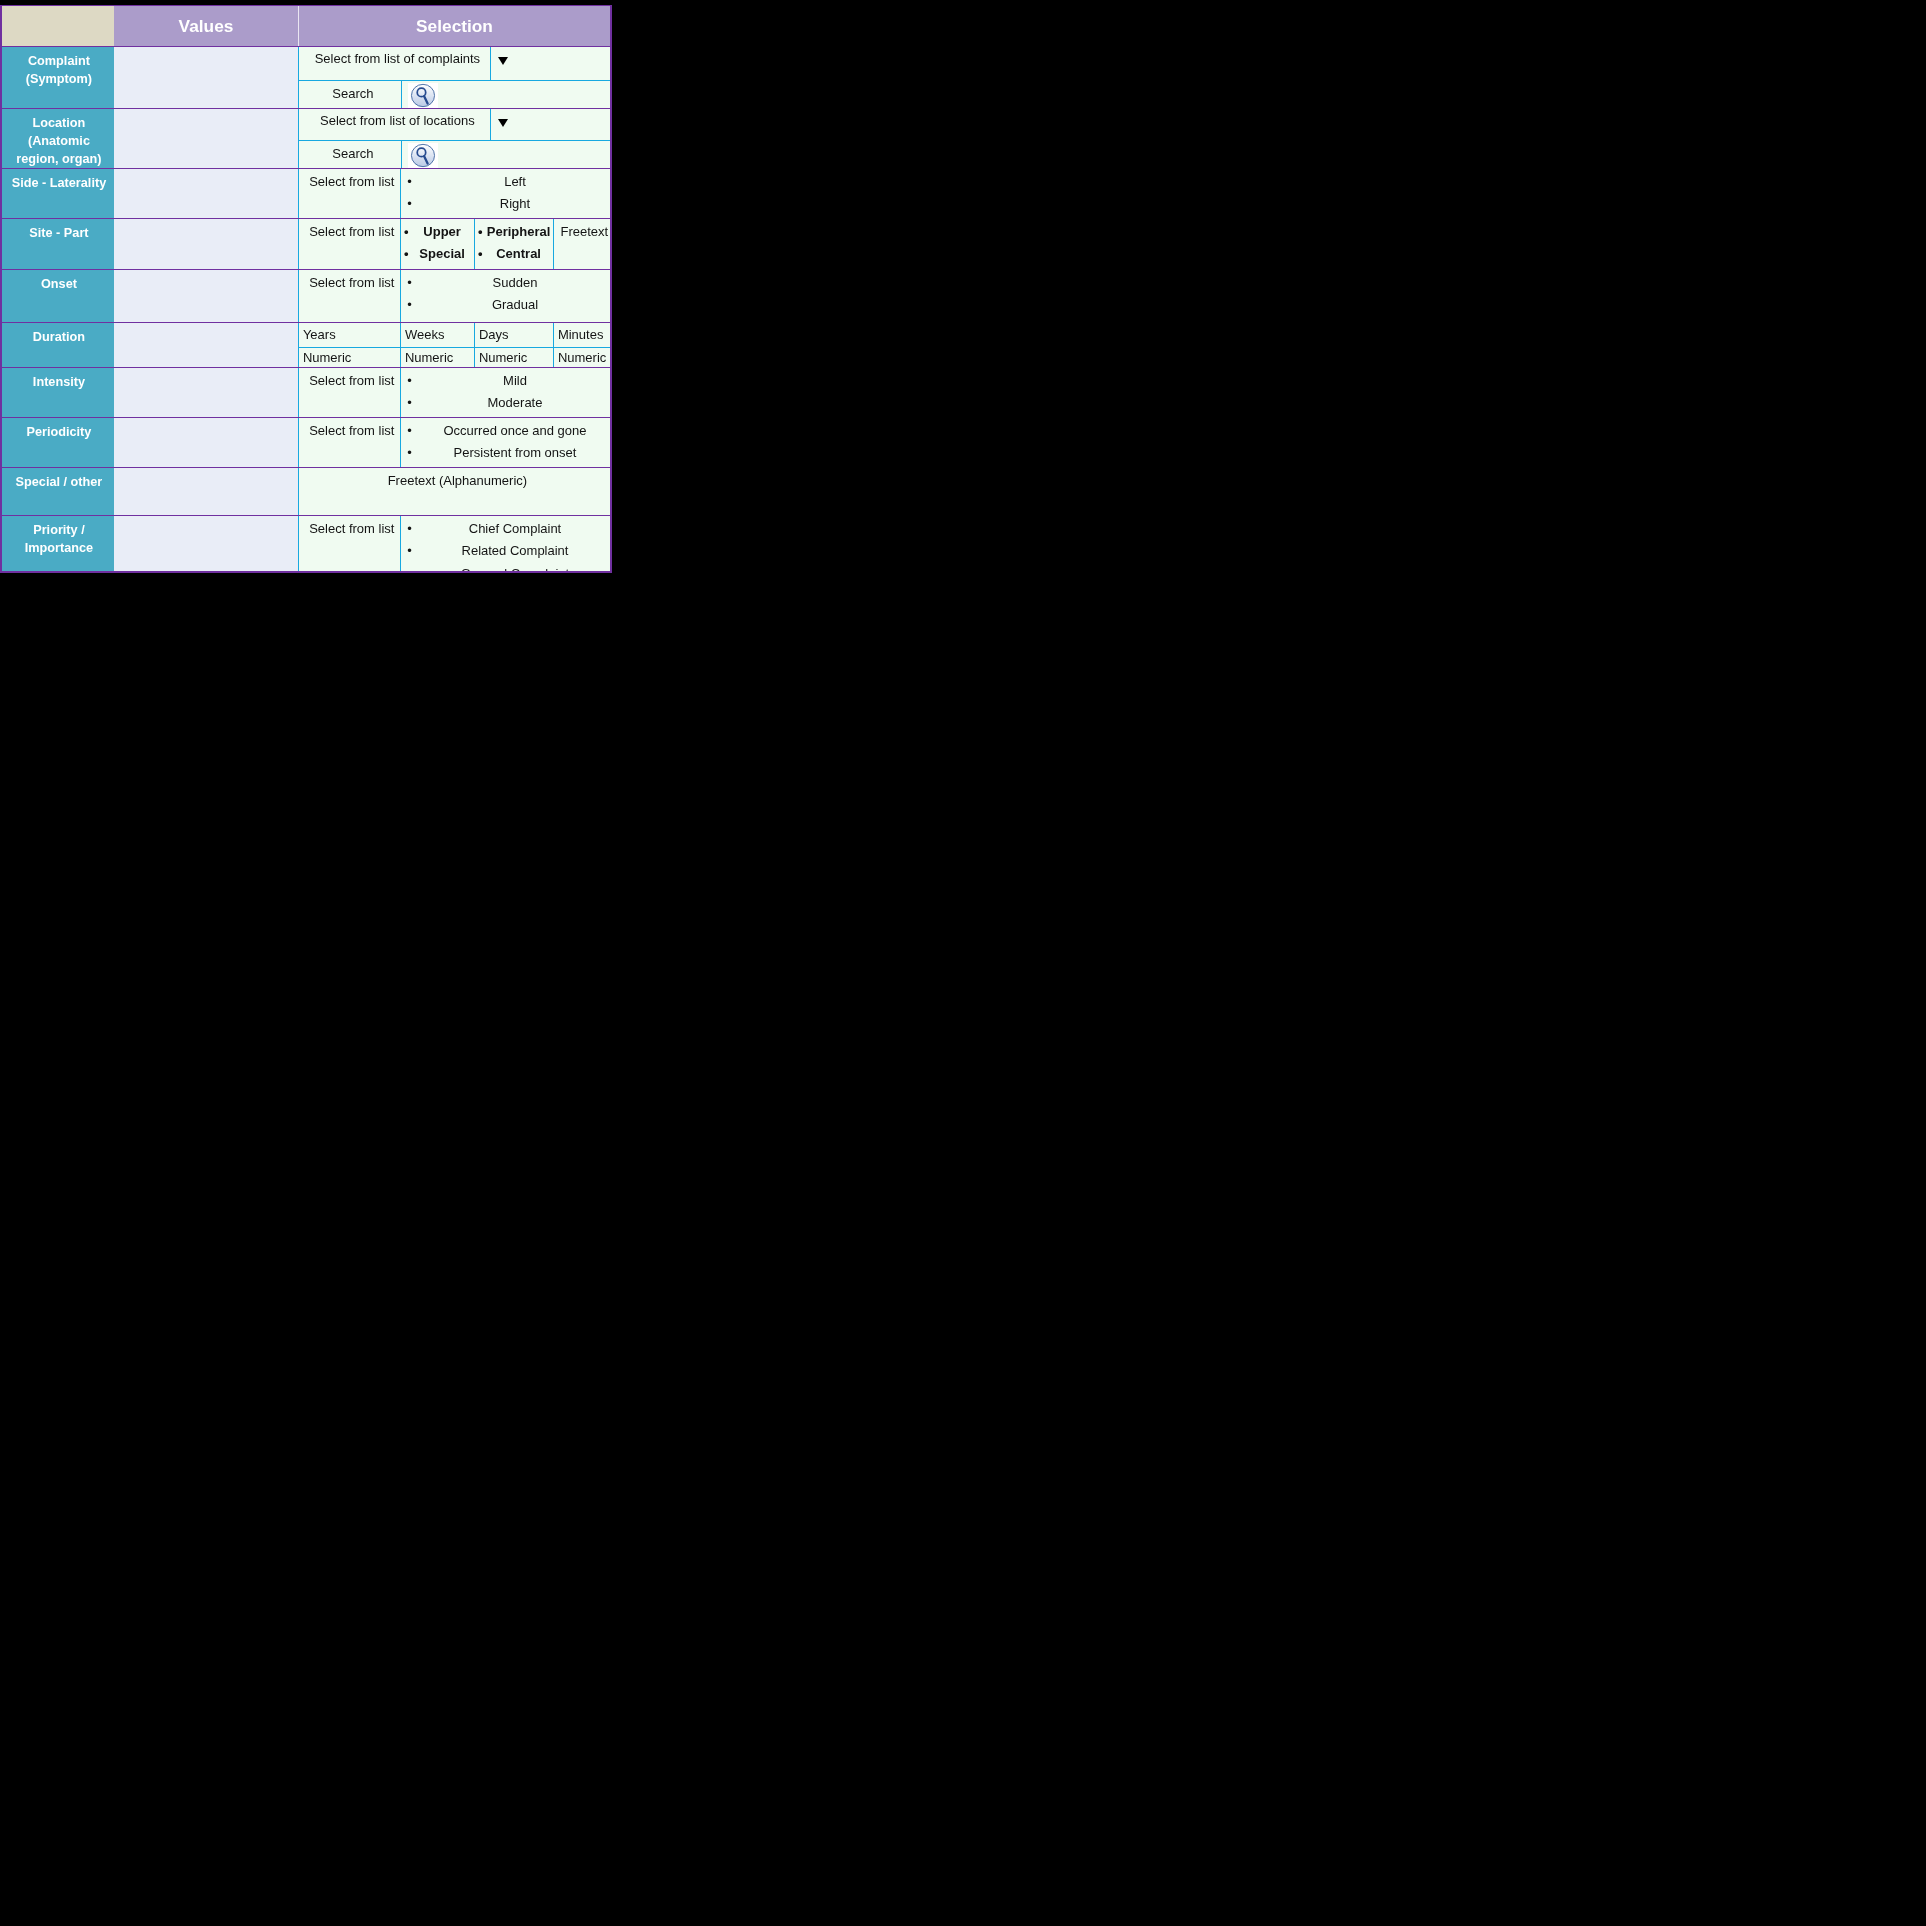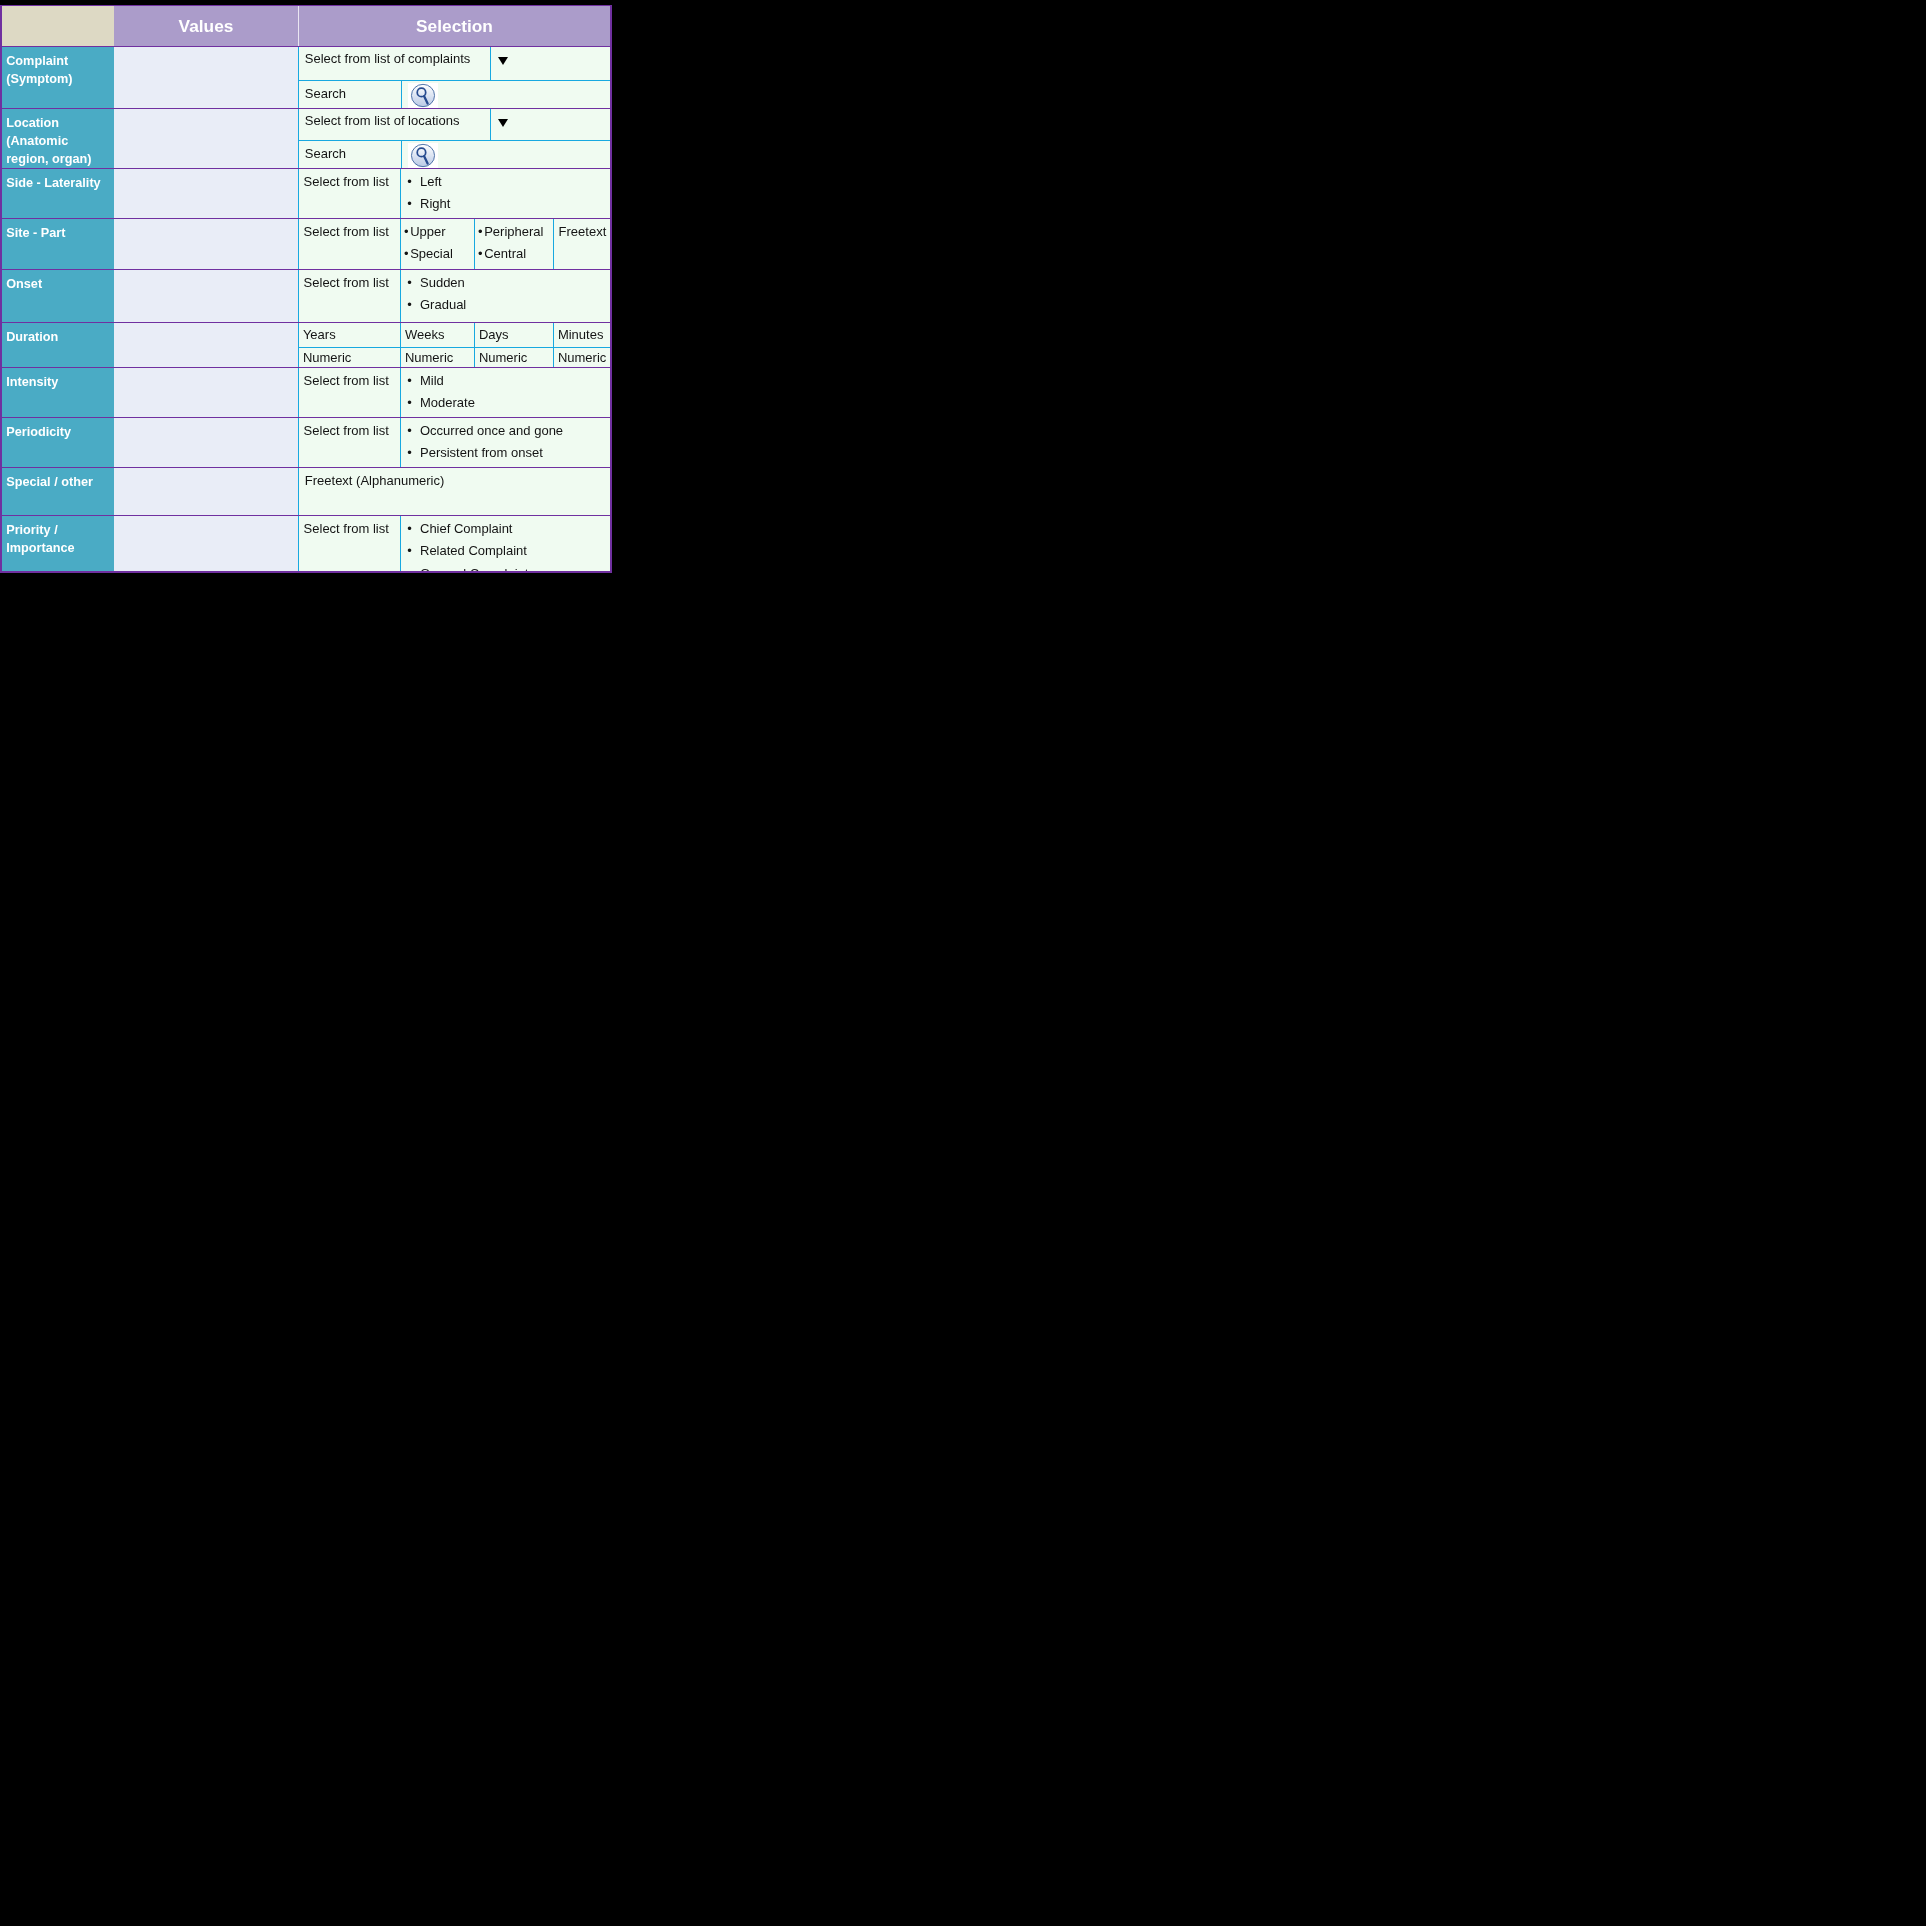--- a/index.html
+++ b/index.html
@@ -1,21 +1,21 @@
 <!DOCTYPE html>
 <html style="font-size:6.2px"><head>
 <meta charset="utf-8">
 <style>
   html,body{margin:0;padding:0;background:#000;}
   .page{position:relative;width:614px;height:593px;background:#000;overflow:hidden;
         font-family:"Liberation Sans", sans-serif;}
   .table{position:absolute;left:0;top:5px;width:612px;box-sizing:border-box;
          border:2.3px solid #7030A0;border-top:1.2px solid #7030A0;background:#F0FBF1;}
   .row{display:flex;box-sizing:border-box;overflow:hidden;position:relative;}
-  .row + .row{border-top:1.9px solid #7030A0;}
+  .row + .row{border-top:1.9px solid #7030A0;text-align:center;}
   
   .h-corner{width:112px;background:#DDD9C4;}
   .h-cell{display:flex;align-items:center;justify-content:center;background:#AB9CCA;
           color:#fff;font-weight:700;font-size:17.3px;}
   .h-values{width:184px;}
   .h-sel{flex:1;border-left:0.8px solid rgba(255,255,255,.75);}
   
   .c-label{width:112px;background:#4AABC5;color:#fff;font-weight:700;font-size:12.7px;
            line-height:1.42;padding:4.6px 2.3px 0 4.2px;box-sizing:border-box;}
   .c-values{width:184px;background:#E9EDF7;}
@@ -30,21 +30,21 @@
             border-right:5.8px solid transparent;border-top:8.5px solid #000;
             margin:9.6px 0 0 7px;}
   .search-label{width:102px;padding:5.4px 0 0 5.8px;box-sizing:border-box;}
   .icon-cell{flex:1;border-left:0.8px solid #18A8E0;padding:2.3px 0 0 6.2px;box-sizing:border-box;}
   .sfl{width:101px;padding:5px 0 0 4.6px;box-sizing:border-box;}
   .opts{flex:1;border-left:0.8px solid #18A8E0;padding:5px 0 0 0;box-sizing:border-box;}
   .opts .option{position:relative;padding-left:19px;line-height:1.3;margin:0 0 5.4px 0;}
   .opts .option::before{content:"\2022";position:absolute;left:6.2px;}
   .opts-col{border-left:0.8px solid #18A8E0;padding:5px 0 0 0;box-sizing:border-box;}
   .w191{width:74px;} .w206{width:79px;}
-  .opts-col .option{position:relative;padding-left:9.2px;line-height:1.3;margin:0 0 5.4px 0;}
+  .opts-col .option{position:relative;padding-left:9.2px;line-height:1.3;margin:0 0 5.4px 0;font-weight:bold;}
   .opts-col .option::before{content:"\2022";position:absolute;left:3.1px;}
   .freetext-cell{flex:1;border-left:0.8px solid #18A8E0;padding:5px 0 0 4.6px;box-sizing:border-box;}
   .freetext-wide{padding:5px 0 0 5.8px;}
   .dur-top{height:23.5px;display:flex;}
   .dur-bottom{flex:1;border-top:1.2px solid #18A8E0;display:flex;}
   .dur-c{box-sizing:border-box;display:flex;align-items:center;padding-left:3.9px;}
   .dur-1{width:101px;} .dur-2{width:74px;border-left:0.8px solid #18A8E0;}
   .dur-3{width:79px;border-left:0.8px solid #18A8E0;} .dur-4{flex:1;border-left:0.8px solid #18A8E0;}
   .cyan-top{position:absolute;left:109px;right:0;top:-1.9px;height:1.5px;background:#18A8E0;}
   .mag-box{width:30px;height:25px;background:#fff;}

